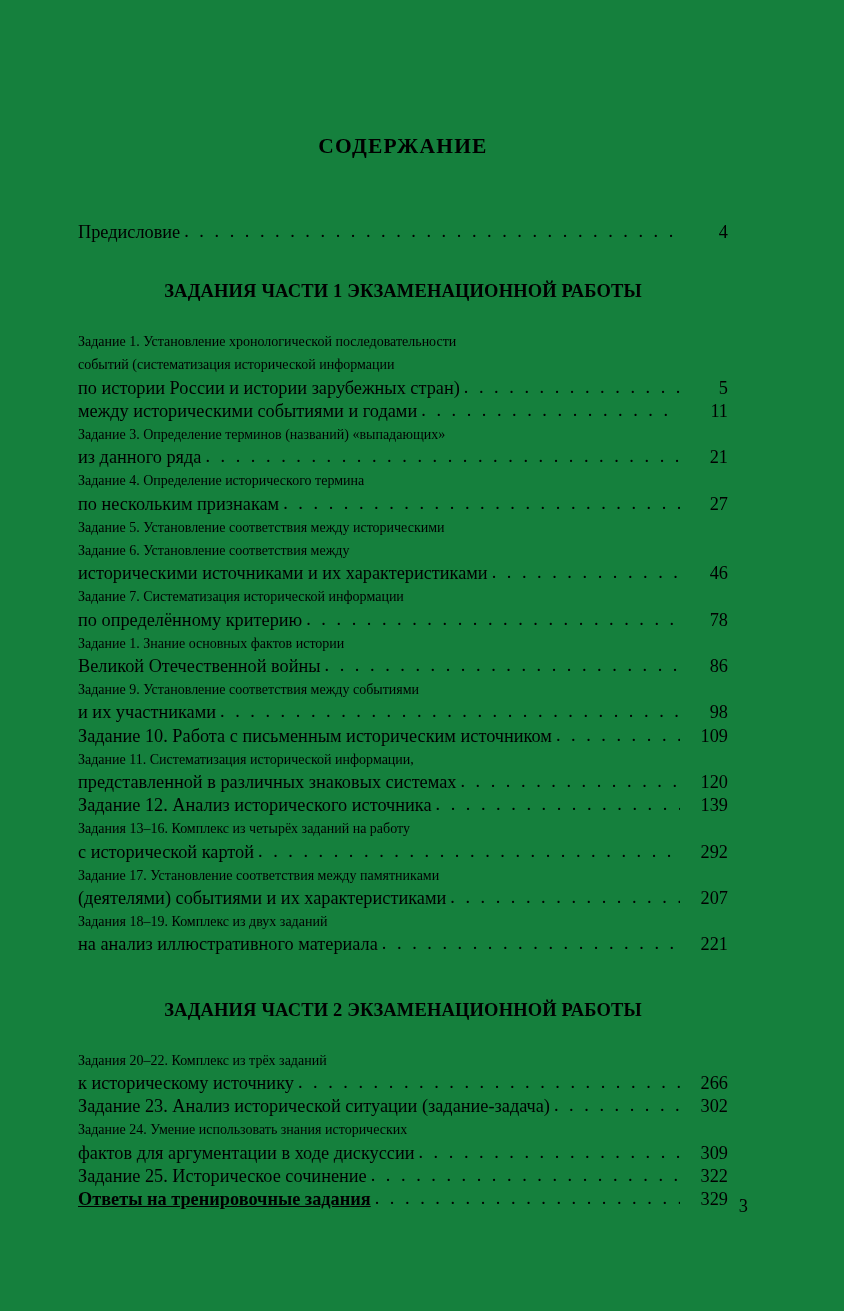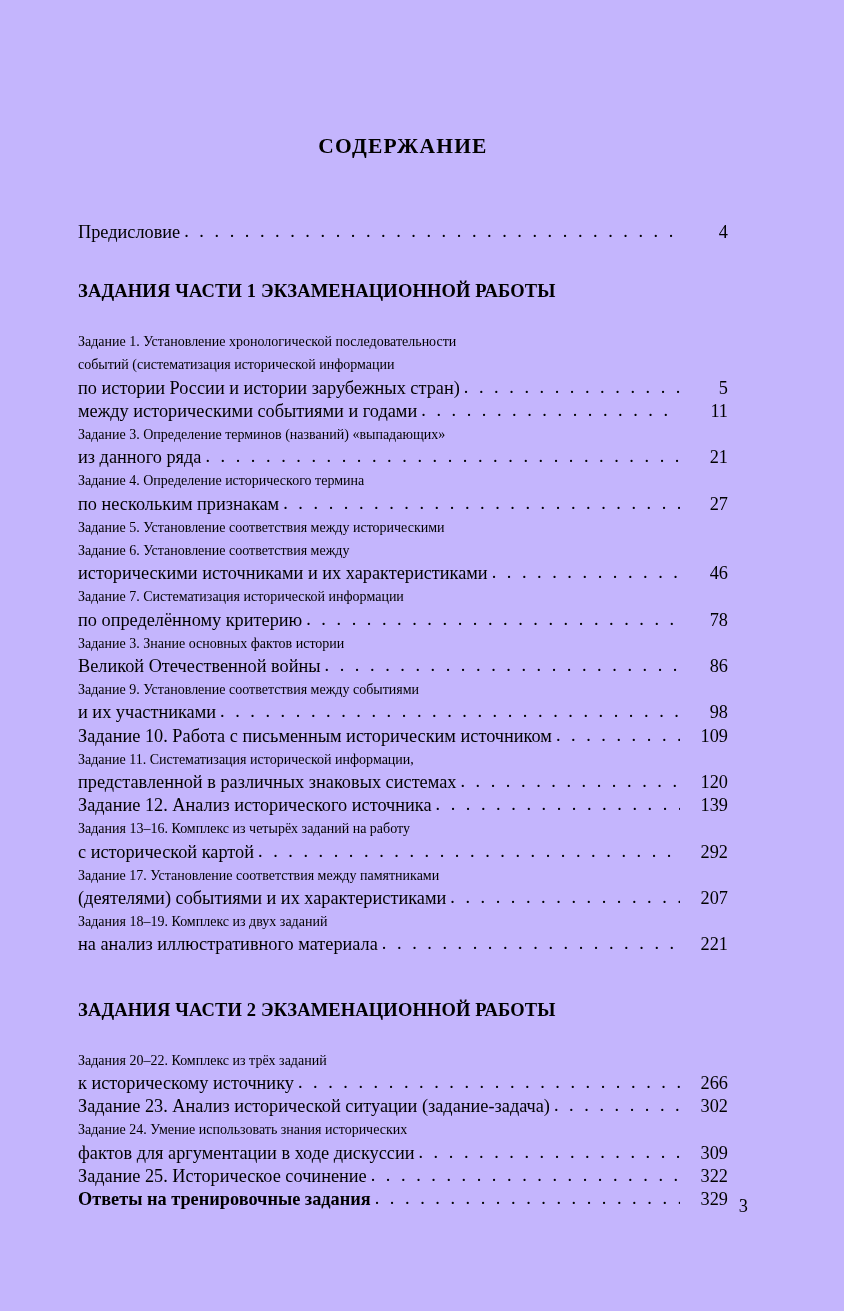--- a/index.html
+++ b/index.html
@@ -6,21 +6,21 @@
   html, body {
     margin: 0;
     padding: 0;
     background: #ffffff;
   }
   .page {
     position: relative;
     width: 844px;
     height: 1311px;
     margin: 0 auto;
-    background: #c4b5fd;
+    background: #15803d;
     color: #000000;
     font-family: "Liberation Serif", "DejaVu Serif", serif;
     overflow: hidden;
     box-sizing: border-box;
   }
   .content {
     position: absolute;
     left: 78px;
     top: 0;
     width: 650px;
@@ -32,20 +32,21 @@
     font-weight: bold;
     font-size: 21.5px;
     letter-spacing: 1.2px;
     margin: 0;
     padding-top: 135px;
     line-height: 1.1;
   }
 
   
   .section-heading {
+    text-align: center;
     font-weight: bold;
     font-size: 18.5px;
     letter-spacing: 0.15px;
     line-height: 1.15;
     white-space: nowrap;
   }
 
   
   .toc-entry {
     font-size: 18.3px;
@@ -56,20 +57,21 @@
     display: flex;
     align-items: baseline;
     width: 100%;
   }
   .toc-text {
     white-space: pre;
     flex: 0 0 auto;
   }
   .toc-text.bold {
     font-weight: bold;
+    text-decoration: underline;
   }
   .toc-leader {
     flex: 1 1 auto;
     overflow: hidden;
     white-space: nowrap;
     margin: 0 2px 0 4px;
     letter-spacing: 3.0px;
     font-size: 18.3px;
     position: relative;
     top: -1px;
@@ -160,21 +162,21 @@
         </div>
         <div class="toc-entry">
           <div class="toc-plain">Задание 7. Систематизация исторической информации</div>
           <div class="toc-line">
             <span class="toc-text">по определённому критерию</span>
             <span class="toc-leader"></span>
             <span class="toc-page">78</span>
           </div>
         </div>
         <div class="toc-entry">
-          <div class="toc-plain">Задание 3. Знание основных фактов истории</div>
+          <div class="toc-plain">Задание 1. Знание основных фактов истории</div>
           <div class="toc-line">
             <span class="toc-text">Великой Отечественной войны</span>
             <span class="toc-leader"></span>
             <span class="toc-page">86</span>
           </div>
         </div>
         <div class="toc-entry">
           <div class="toc-plain">Задание 9. Установление соответствия между событиями</div>
           <div class="toc-line">
             <span class="toc-text">и их участниками</span>

